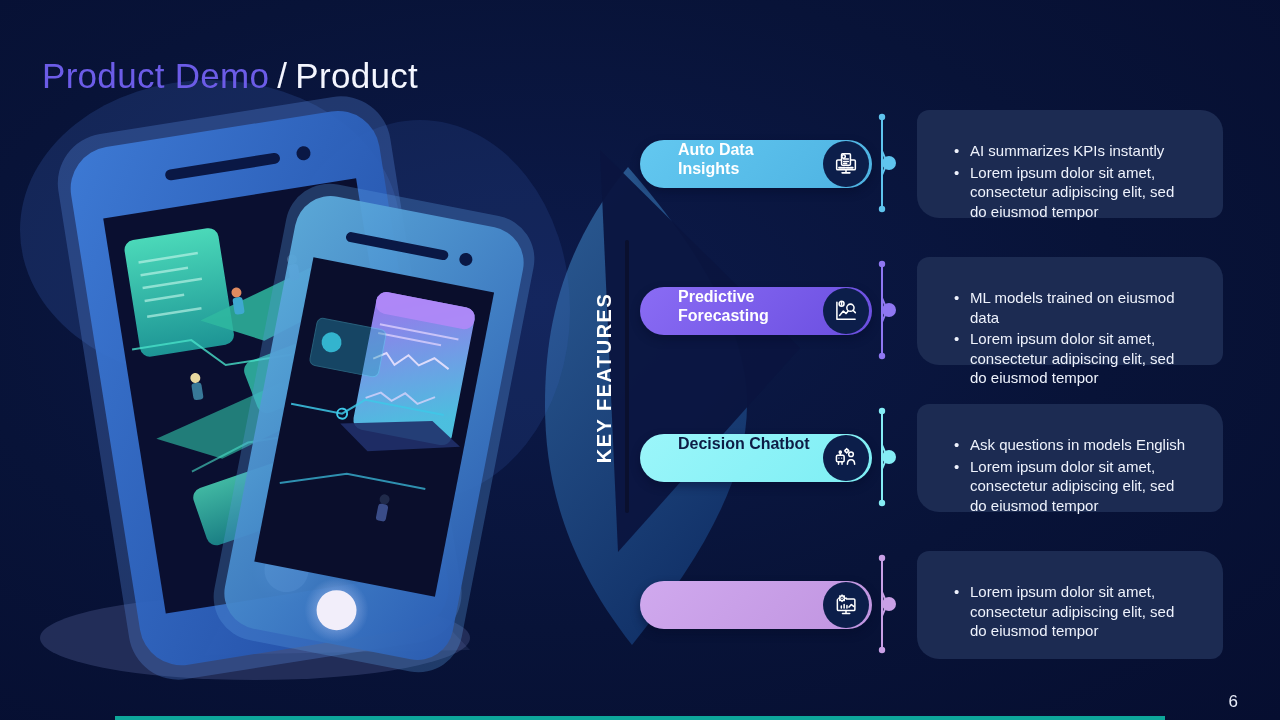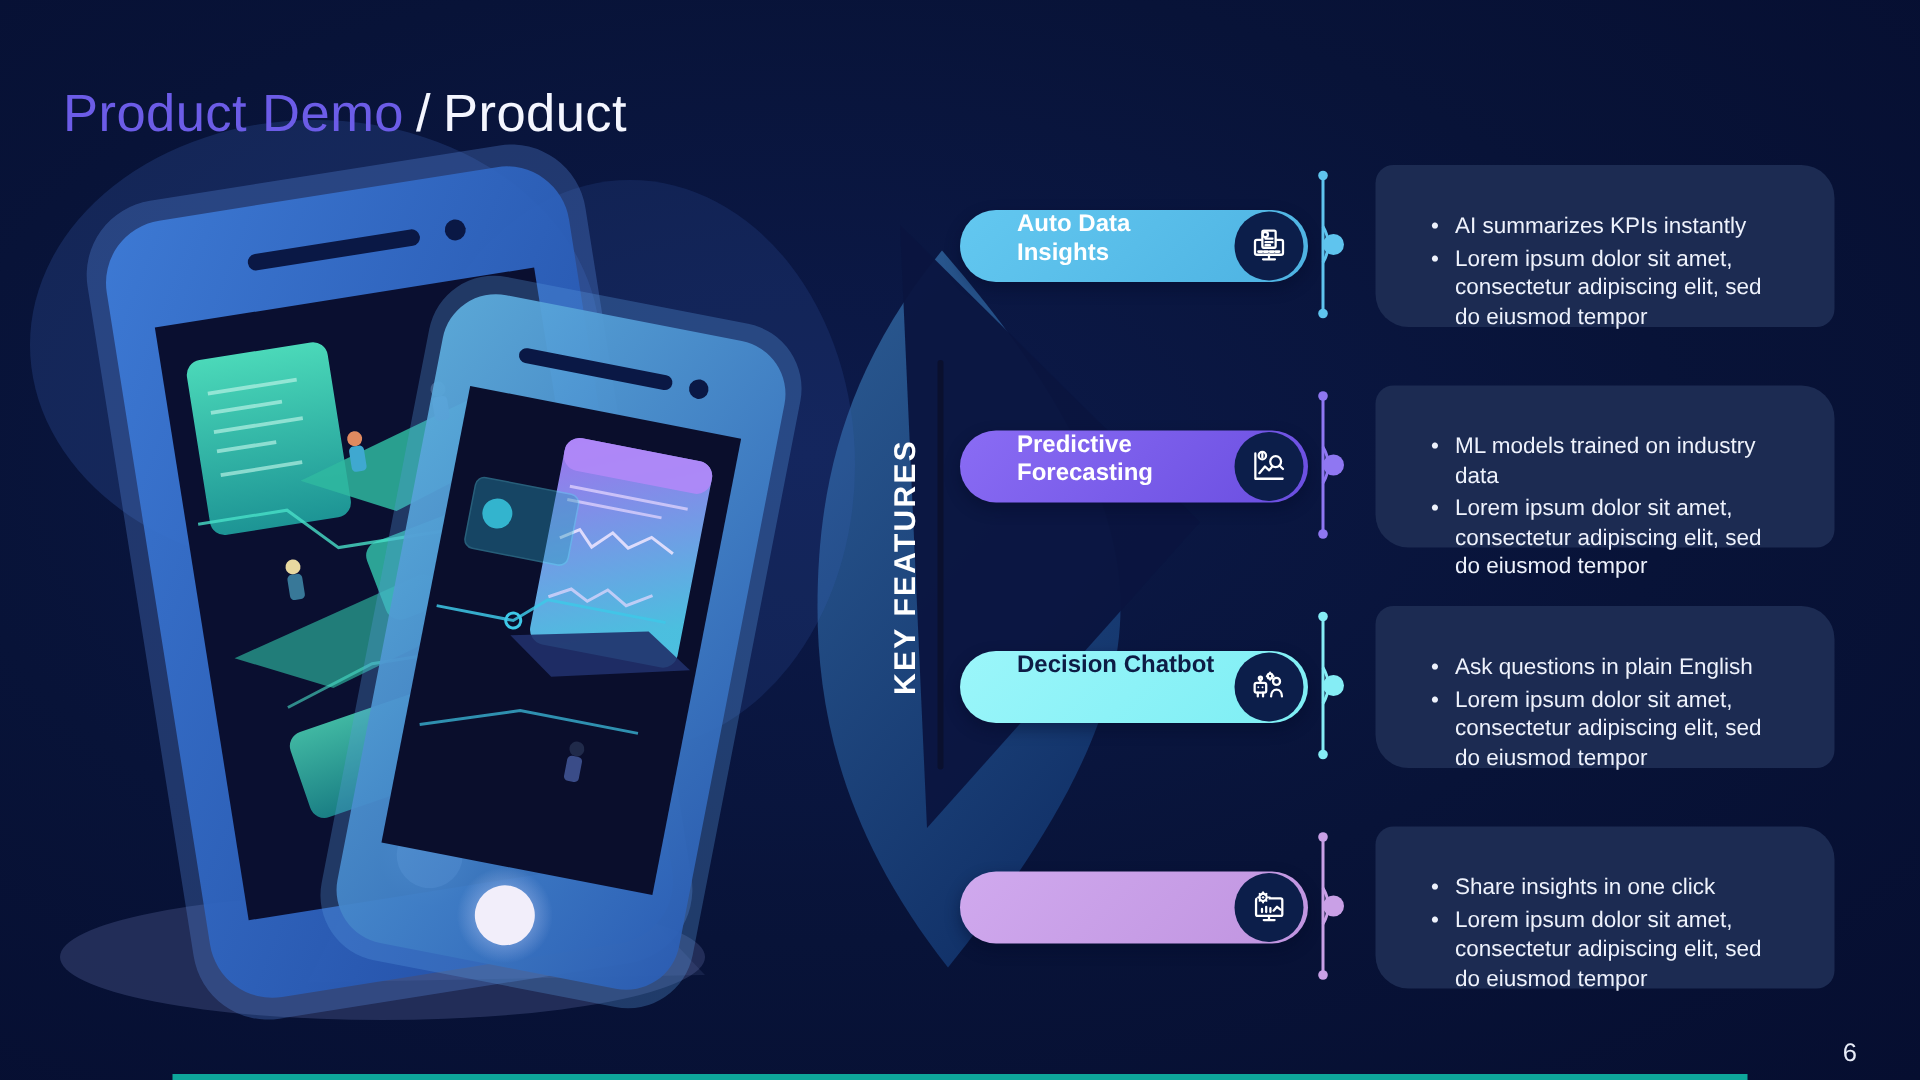--- a/index.html
+++ b/index.html
@@ -228,21 +228,21 @@
     </div>
     <svg class="connector c1" width="24" height="102" viewBox="0 0 24 102">
       <line x1="8" y1="7" x2="8" y2="95"></line>
       <circle class="dot" cx="8" cy="5" r="3.2"></circle>
         <circle class="dot" cx="8" cy="97" r="3.2"></circle>
       <path d="M8 39 Q15 51 8 63"></path>
       <circle class="dot" cx="15" cy="51" r="7"></circle>
     </svg>
     <div class="card">
       <ul>
-        <li>ML models trained on industry data</li>
+        <li>ML models trained on eiusmod data</li>
         <li>Lorem ipsum dolor sit amet, consectetur adipiscing elit, sed do eiusmod tempor</li>
       </ul>
     </div>
   </div>
 
   <div class="feature-row row-2" style="top:404px;">
     <div class="pill">
       <div class="pill-label">
         <span>Decision Chatbot</span>
         <span></span>
@@ -264,21 +264,21 @@
     </div>
     <svg class="connector c2" width="24" height="102" viewBox="0 0 24 102">
       <line x1="8" y1="7" x2="8" y2="95"></line>
       <circle class="dot" cx="8" cy="5" r="3.2"></circle>
         <circle class="dot" cx="8" cy="97" r="3.2"></circle>
       <path d="M8 39 Q15 51 8 63"></path>
       <circle class="dot" cx="15" cy="51" r="7"></circle>
     </svg>
     <div class="card">
       <ul>
-        <li>Ask questions in plain English</li>
+        <li>Ask questions in models English</li>
         <li>Lorem ipsum dolor sit amet, consectetur adipiscing elit, sed do eiusmod tempor</li>
       </ul>
     </div>
   </div>
 
   <div class="feature-row row-3" style="top:551px;">
     <div class="pill">
       <div class="icon-circle">
         <svg class="icon-glyph" width="28" height="28" viewBox="0 0 24 24">
           <rect x="4.6" y="6.8" width="15" height="10" rx="1"></rect>
@@ -294,21 +294,20 @@
     </div>
     <svg class="connector c3" width="24" height="102" viewBox="0 0 24 102">
       <line x1="8" y1="7" x2="8" y2="95"></line>
       <circle class="dot" cx="8" cy="5" r="3.2"></circle>
         <circle class="dot" cx="8" cy="97" r="3.2"></circle>
       <path d="M8 39 Q15 51 8 63"></path>
       <circle class="dot" cx="15" cy="51" r="7"></circle>
     </svg>
     <div class="card">
       <ul>
-        <li>Share insights in one click</li>
         <li>Lorem ipsum dolor sit amet, consectetur adipiscing elit, sed do eiusmod tempor</li>
       </ul>
     </div>
   </div>
 
   <div class="bottom-bar"></div>
   <div class="page-number">6</div>
 </div>
 
 </body></html>

